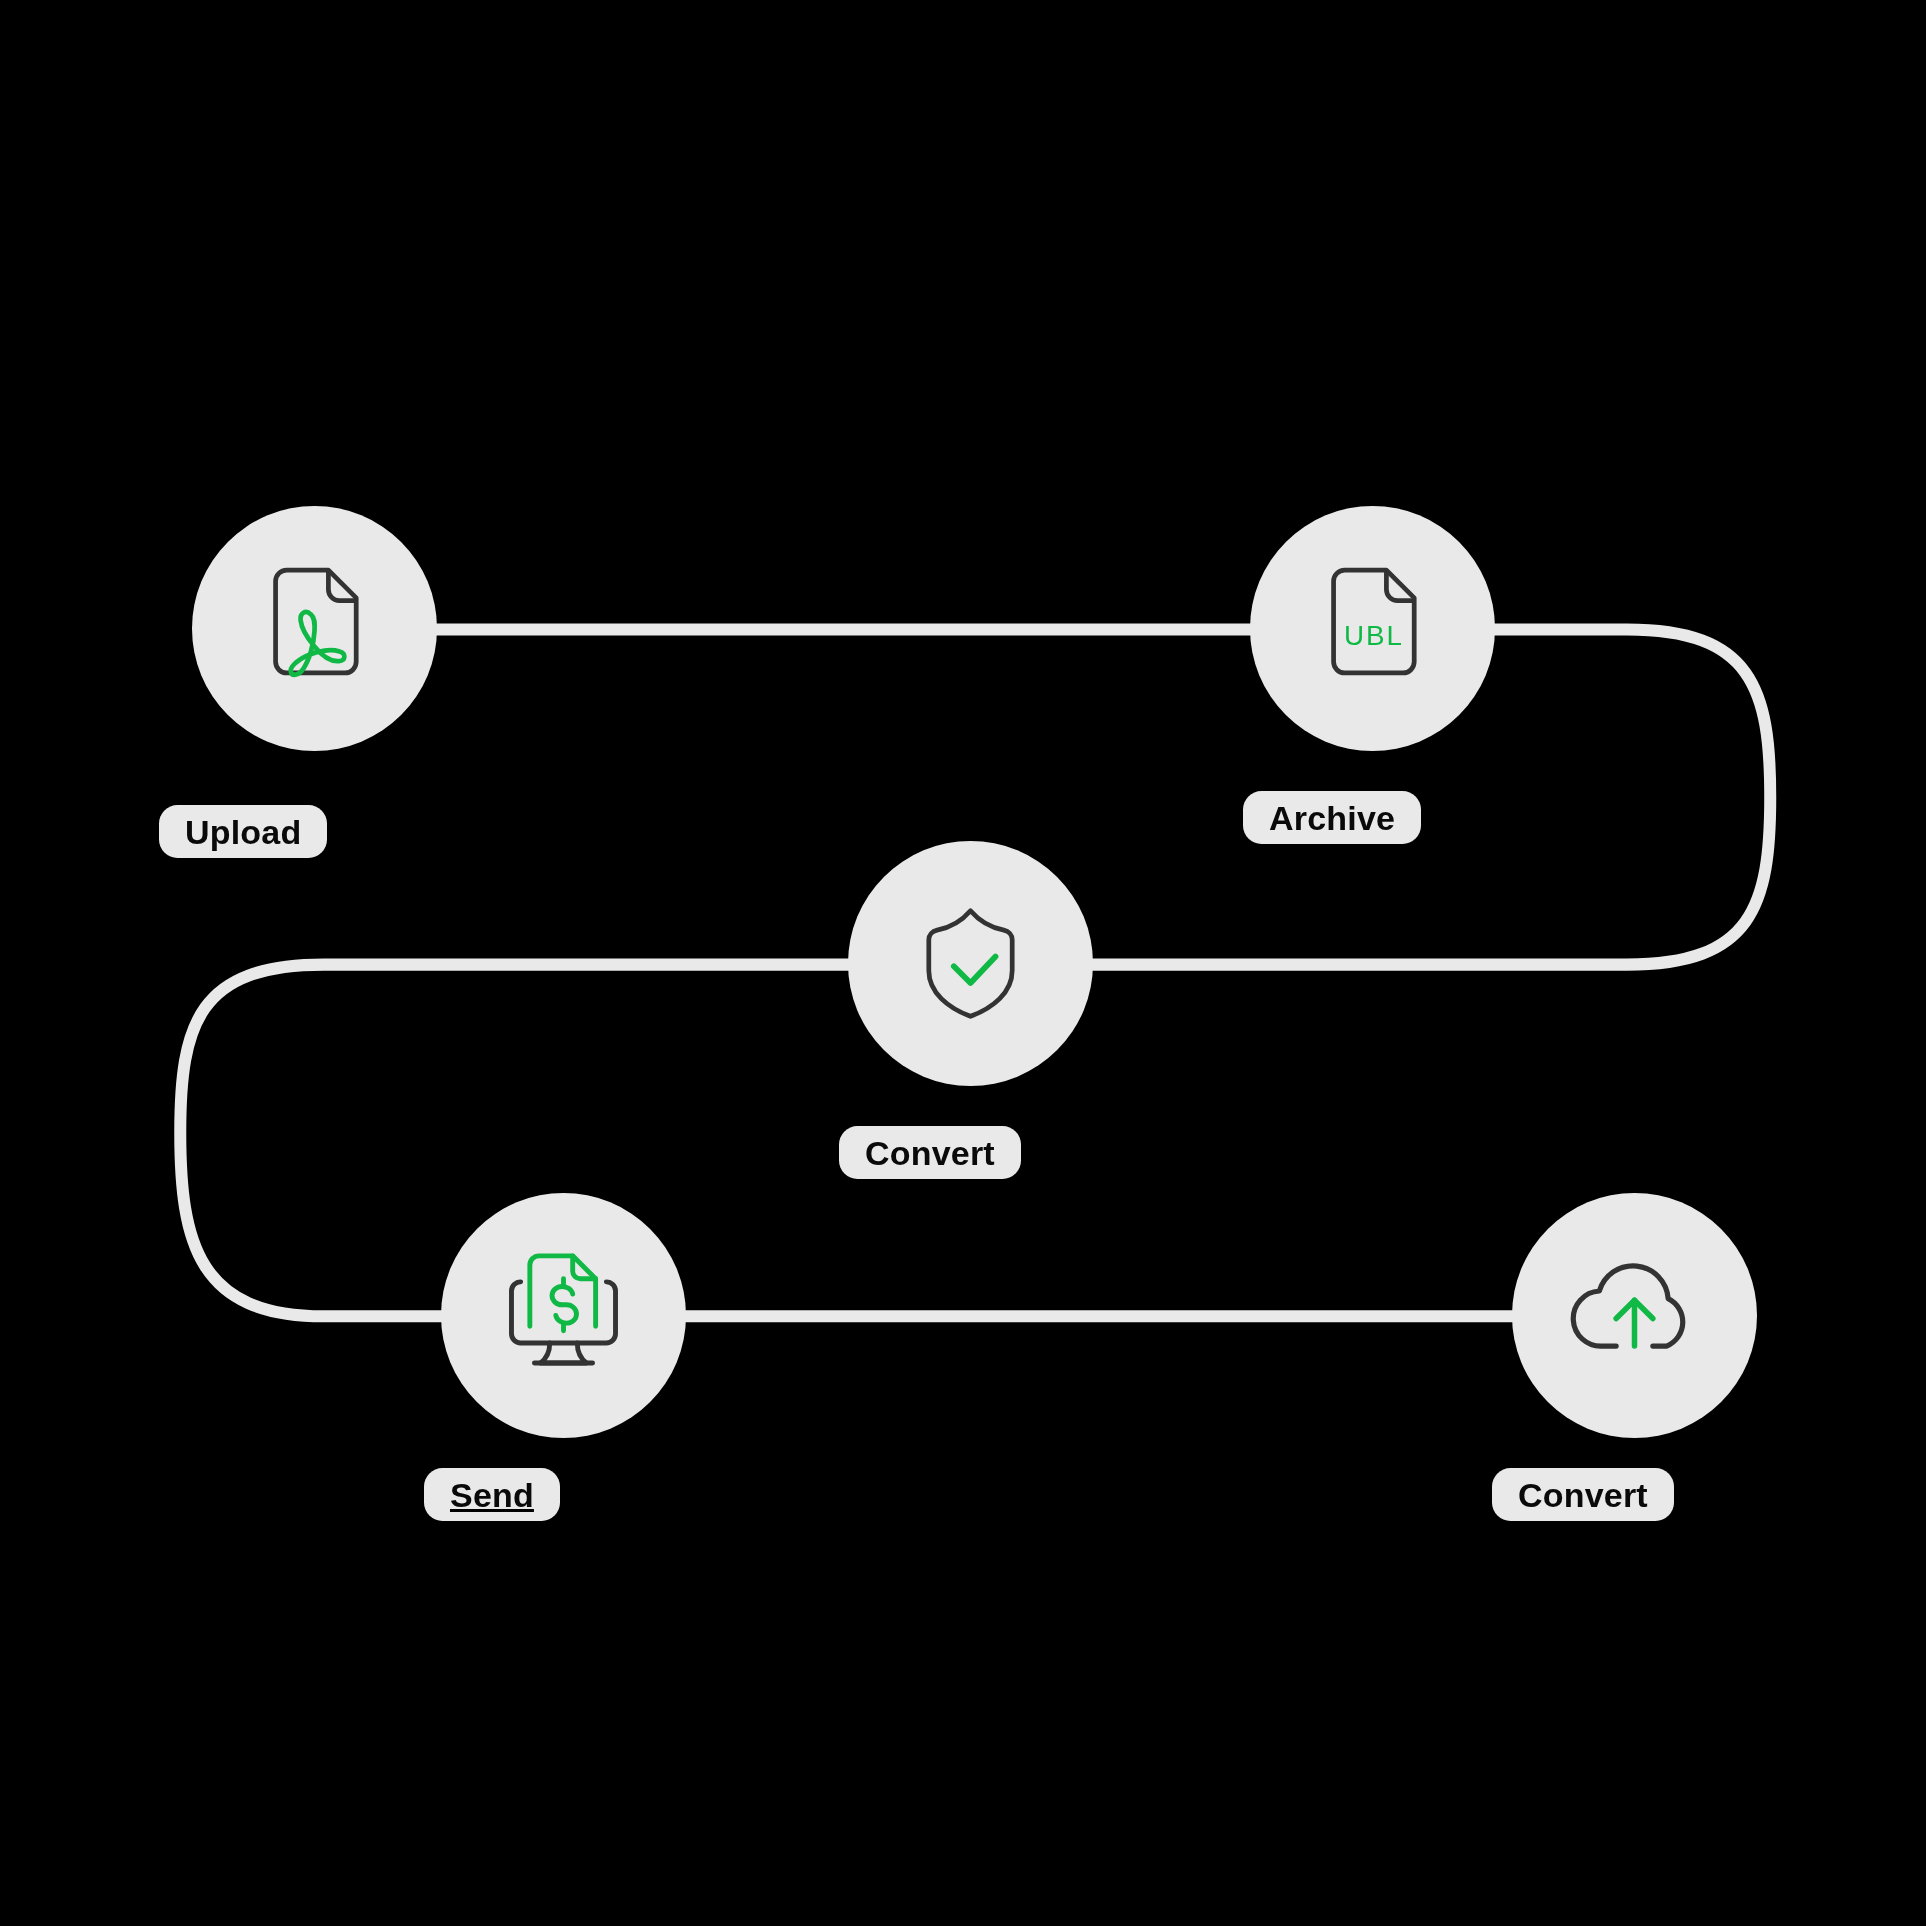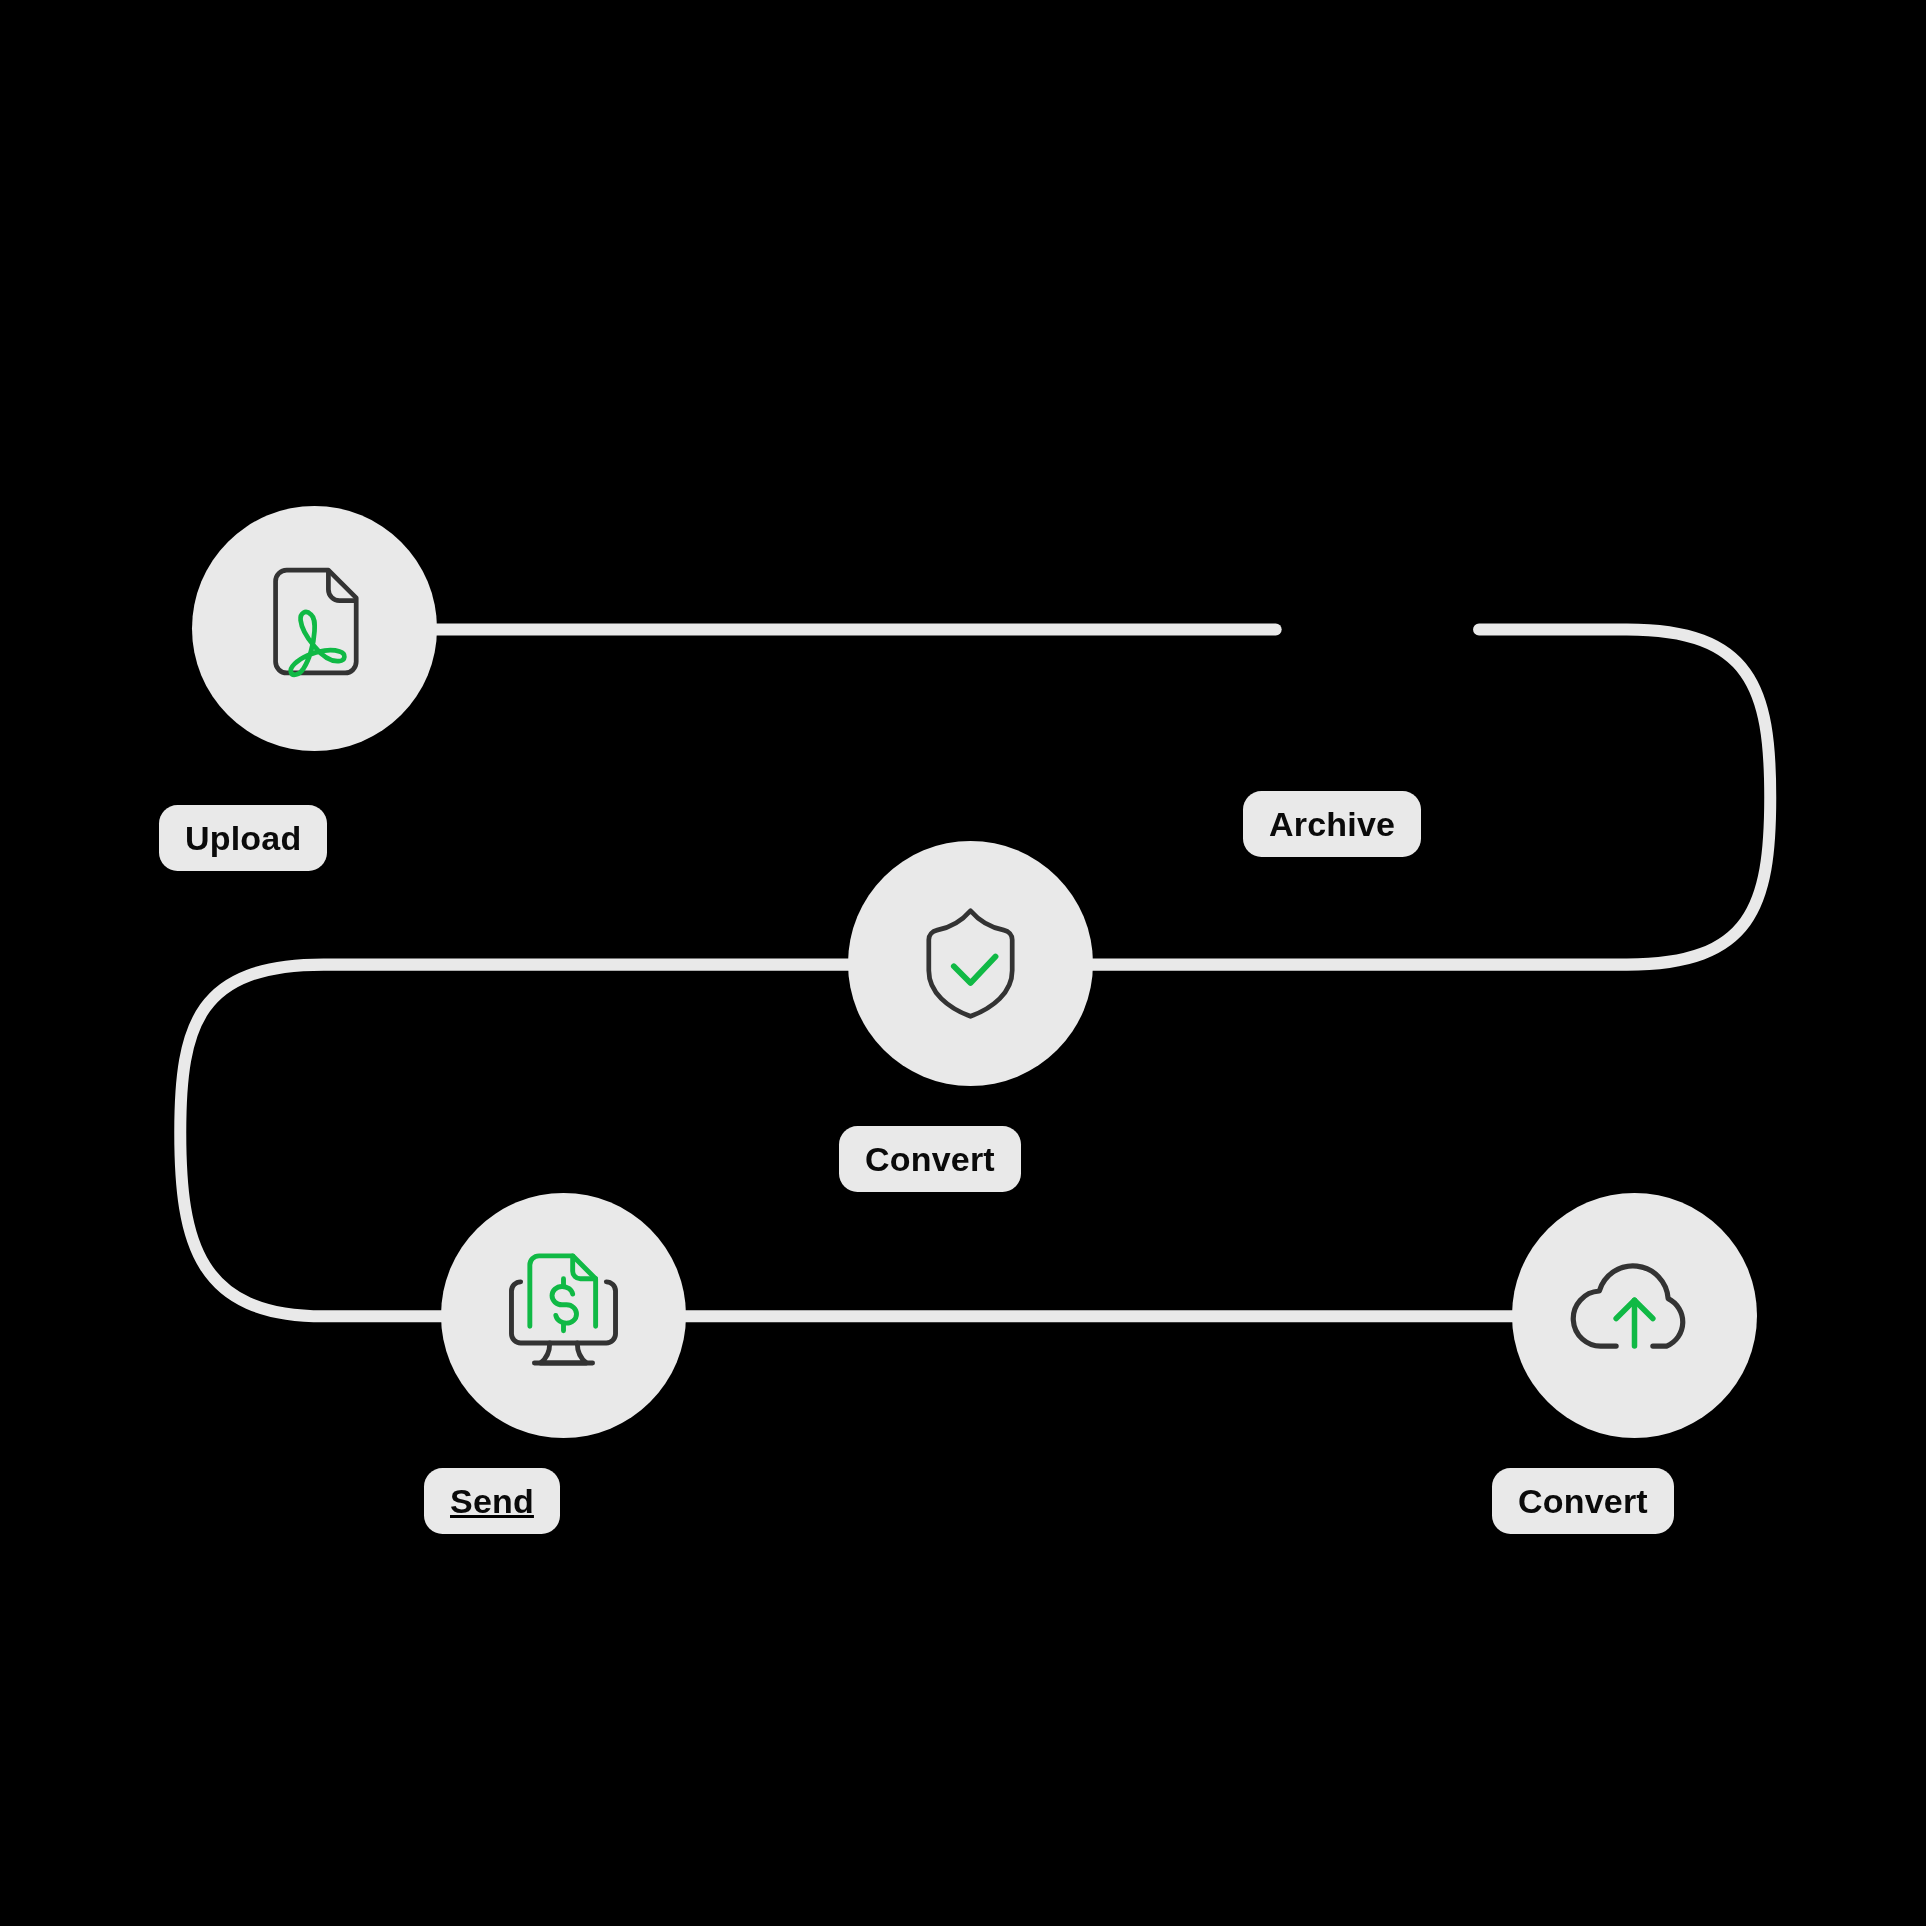--- a/index.html
+++ b/index.html
@@ -44,21 +44,21 @@
     display: block;
   }
   .node-icon.icon-wide {
     width: 153px;
     height: 153px;
   }
   .label-pill {
     position: absolute;
     background: #e9e9e9;
     border-radius: 18.5px;
-    height: 66px;
+    height: 53px;
     display: flex;
     align-items: center;
     justify-content: center;
     padding: 0 26px;
     box-sizing: border-box;
   }
   .label-text {
     color: #0a0a0a;
     font-size: 34px;
     font-weight: 700;
@@ -112,20 +112,27 @@
     <svg class="node-icon" viewBox="0 0 100 100">
       <path d="M22 16 a8 8 0 0 1 8 -8 h30 l20 20 v46 a8 8 0 0 1 -8 8 h-42 a8 8 0 0 1 -8 -8 z" fill="none" stroke="#333333" stroke-width="3.4" stroke-linejoin="round"></path>
       <path d="M60 8 v14 a8 8 0 0 0 8 8 h12" fill="none" stroke="#333333" stroke-width="3.4" stroke-linejoin="round"></path>
       <path d="M47.5 40 c-4 -4 -8 -1 -7.5 4 c0.6 6 5 13 10 19 c5.5 6.8 12 11 17.5 10.5 c5 -0.4 5.5 -5.5 0.5 -7 c-6 -1.8 -15 -0.8 -23 2.8 c-7.5 3.4 -13 8.5 -12 12 c1 3.4 6 2.2 9 -2.4 c4 -6 7.5 -17 8 -27 c0.3 -6 0.2 -9.5 -2.5 -11.9 z" fill="none" stroke="#10b945" stroke-width="3.4" stroke-linejoin="round" stroke-linecap="round"></path>
     </svg>
   </div>
   <div class="label-pill" id="label-upload">
     <span class="label-text">Upload</span>
   </div>
 
+  <div class="node" id="node-convert">
+    <svg class="node-icon" viewBox="0 0 100 100">
+      <path d="M22 16 a8 8 0 0 1 8 -8 h30 l20 20 v46 a8 8 0 0 1 -8 8 h-42 a8 8 0 0 1 -8 -8 z" fill="none" stroke="#333333" stroke-width="3.4" stroke-linejoin="round"></path>
+      <path d="M60 8 v14 a8 8 0 0 0 8 8 h12" fill="none" stroke="#333333" stroke-width="3.4" stroke-linejoin="round"></path>
+      <text x="51" y="62" text-anchor="middle" font-family="Liberation Sans, DejaVu Sans, sans-serif" font-size="20" font-weight="400" letter-spacing="1.4" fill="#10b945">UBL</text>
+    </svg>
+  </div>
   <div class="label-pill" id="label-convert">
     <span class="label-text">Archive</span>
   </div>
 
   <div class="node" id="node-validate">
     <svg class="node-icon" viewBox="0 0 100 100">
       <path d="M50 12 c-6 7 -14 12 -24 14 c-3.5 0.7 -6 3.5 -6 7 v22 c0 16 14 27 30 33 c16 -6 30 -17 30 -33 v-22 c0 -3.5 -2.5 -6.3 -6 -7 c-10 -2 -18 -7 -24 -14 z" fill="none" stroke="#333333" stroke-width="3.4" stroke-linejoin="round"></path>
       <path d="M38 52 L50 64 L68 45" fill="none" stroke="#10b945" stroke-width="4.2" stroke-linecap="round" stroke-linejoin="round"></path>
     </svg>
   </div>

